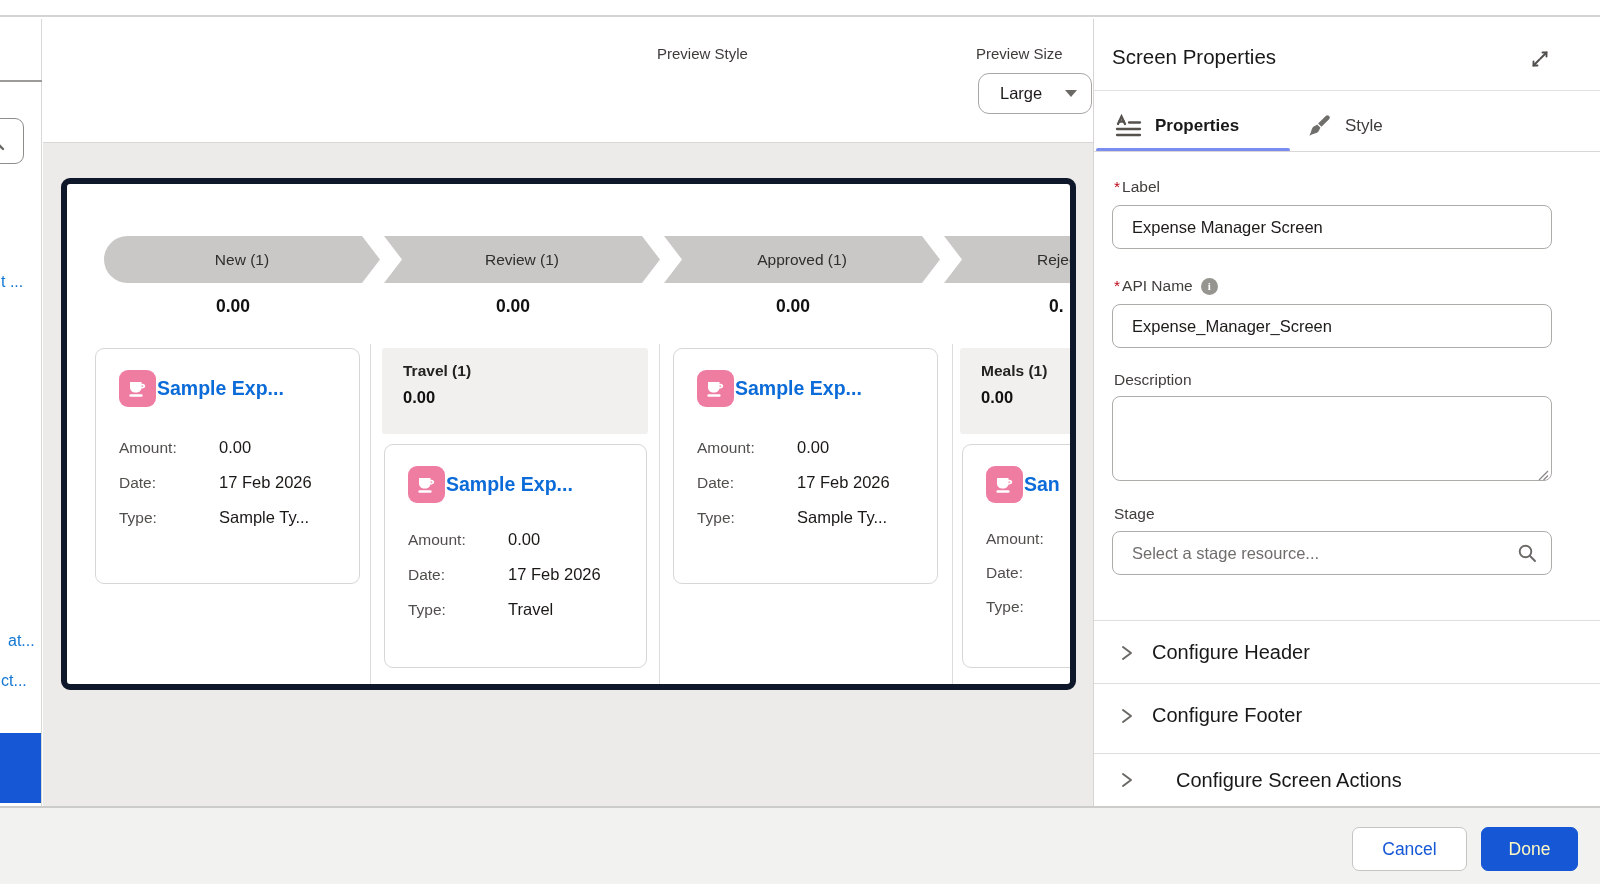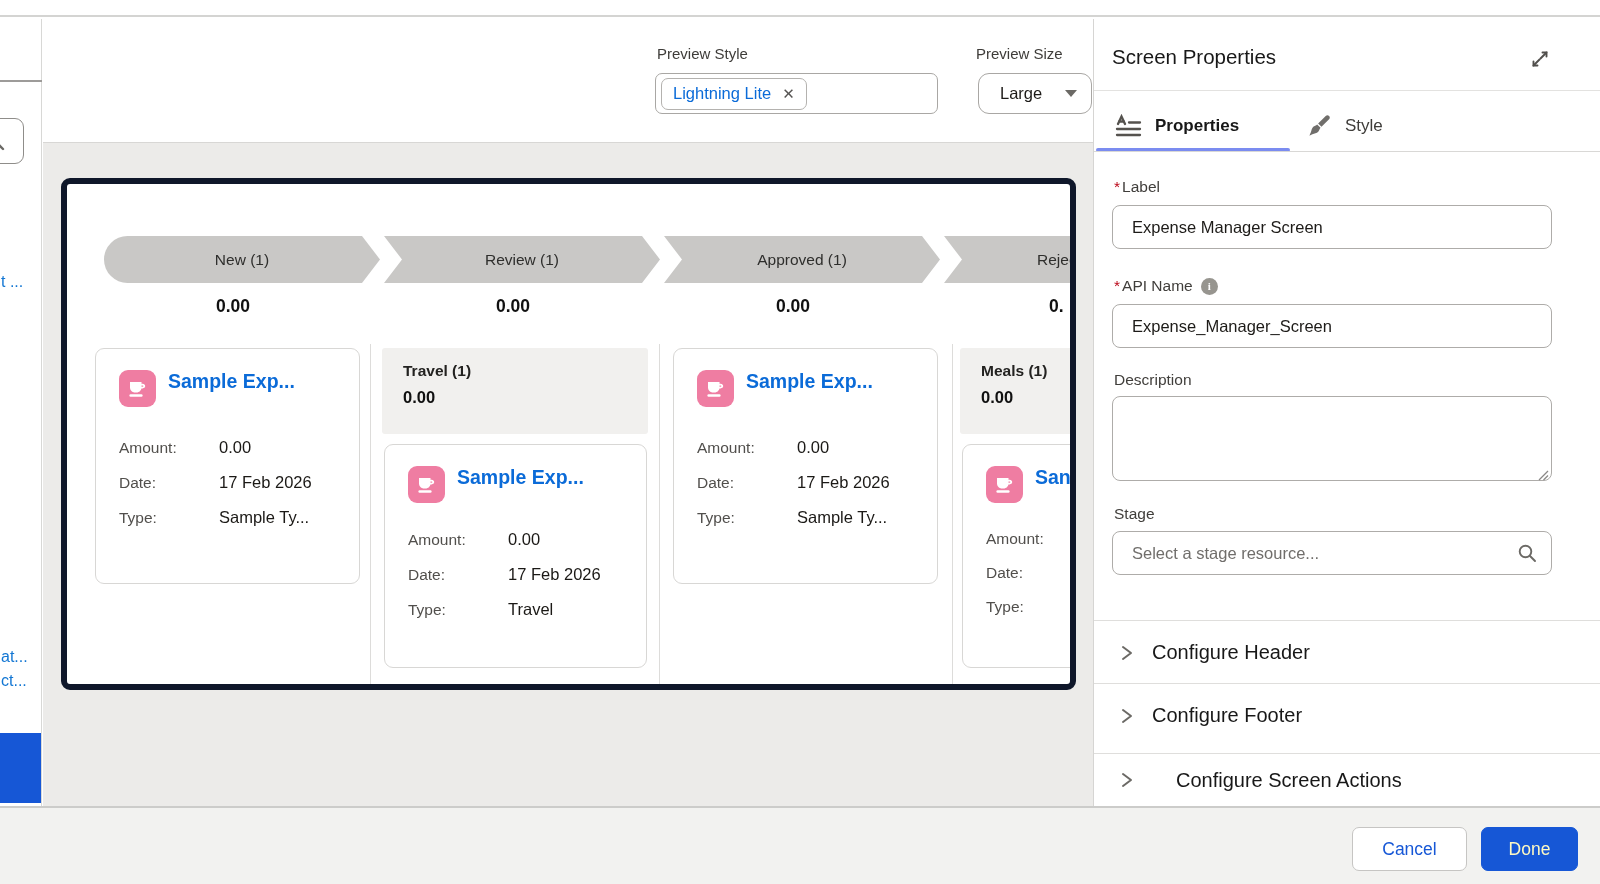--- a/index.html
+++ b/index.html
@@ -9,21 +9,21 @@
   
   .topstrip { position:absolute; left:0; top:0; width:1600px; height:17px; background:#fff; border-bottom:2px solid #d4d4d2; }
 
   
   .left-rail { position:absolute; left:0; top:19px; width:42px; height:787px; background:#fff; border-right:1px solid #d8d8d6; }
   .rail-divider { position:absolute; left:0; top:61px; width:42px; border-top:2px solid #9d9b99; }
   .rail-search { position:absolute; left:-32px; top:99px; width:56px; height:46px; border:1.5px solid #8f8d8a; border-radius:9px; background:#fff; }
   .rail-search svg { position:absolute; right:18px; top:18px; }
   .rail-link { position:absolute; left:1px; color:#1276d3; font-size:16px; white-space:nowrap; }
   .rail-link.l1 { top:254px; }
-  .rail-link.l2 { top:629px; }
+  .rail-link.l2 { top:613px;padding-left:7px; }
   .rail-link.l3 { top:653px; }
   .rail-blueblock { position:absolute; left:0; top:714px; width:41px; height:70px; background:#1657d6; }
 
   
   .canvas { position:absolute; left:43px; top:19px; width:1050px; height:787px; background:#fff; }
   .canvas-gray { position:absolute; left:0; top:123px; width:1050px; height:664px; background:#ecebe9; border-top:1px solid #d8d7d5; }
 
   
   .tb-label { position:absolute; font-size:15px; color:#3e3c39; }
   .style-label { left:614px; top:26px; }
@@ -50,21 +50,21 @@
   .amt-1 { left:37px; } .amt-2 { left:317px; } .amt-3 { left:597px; }
   .amt-4 { left:982px; width:60px; text-align:left; }
   .col-divider { position:absolute; top:160px; height:340px; width:1px; background:#dddcda; }
   .cd-1 { left:303px; } .cd-2 { left:592px; } .cd-3 { left:885px; }
 
   .ecard { position:absolute; background:#fff; border:1px solid #d8d7d5; border-radius:9px; overflow:hidden; }
   .ecard-1 { left:28px;  top:164px; width:265px; height:236px; }
   .ecard-3 { left:606px; top:164px; width:265px; height:236px; }
   .ecard-2 { left:317px; top:260px; width:263px; height:224px; }
   .ecard-4 { left:895px; top:260px; width:266px; height:224px; }
-  .ecard-head { display:flex; align-items:flex-start; gap:12px; padding:21px 8px 0 23px; }
+  .ecard-head { display:flex; align-items:center; gap:1px; padding:21px 8px 0 23px; }
   .eicon { width:37px; height:37px; border-radius:9px; background:#ef7da2; display:flex; align-items:center; justify-content:center; flex:0 0 37px; }
   .ecard-title { font-size:19.5px; font-weight:bold; color:#0b6bd8; white-space:nowrap; overflow:hidden; }
   .ecard-rows { display:grid; grid-template-columns:100px auto; margin:31px 0 0 23px; row-gap:16px; align-items:baseline; }
   .ecard-2 .ecard-rows, .ecard-4 .ecard-rows { margin-top:27px; }
   .erow-label { font-size:15.5px; color:#514f4c; }
   .erow-value { font-size:16.5px; color:#1b1916; white-space:nowrap; }
 
   .group-box { position:absolute; background:#f1f0ee; border-radius:3px; }
   .group-2 { left:315px; top:164px; width:266px; height:86px; }
   .group-4 { left:893px; top:164px; width:262px; height:86px; }
@@ -121,26 +121,20 @@
       </svg>
     </div>
     <div class="rail-link l1">t ...</div>
     <div class="rail-link l2">at...</div>
     <div class="rail-link l3">ct...</div>
     <div class="rail-blueblock"></div>
   </div>
 
   <div class="canvas">
     <div class="tb-label style-label">Preview Style</div>
-    <div class="combobox">
-      <span class="pill">
-        <span class="pill-text">Lightning Lite</span>
-        <span class="pill-x">✕</span>
-      </span>
-    </div>
     <div class="tb-label size-label">Preview Size</div>
     <div class="sizebox">
       <span class="sizebox-text">Large</span>
       <span class="caret-down"></span>
     </div>
 
     <div class="canvas-gray"></div>
 
     <div class="pcard">
 

